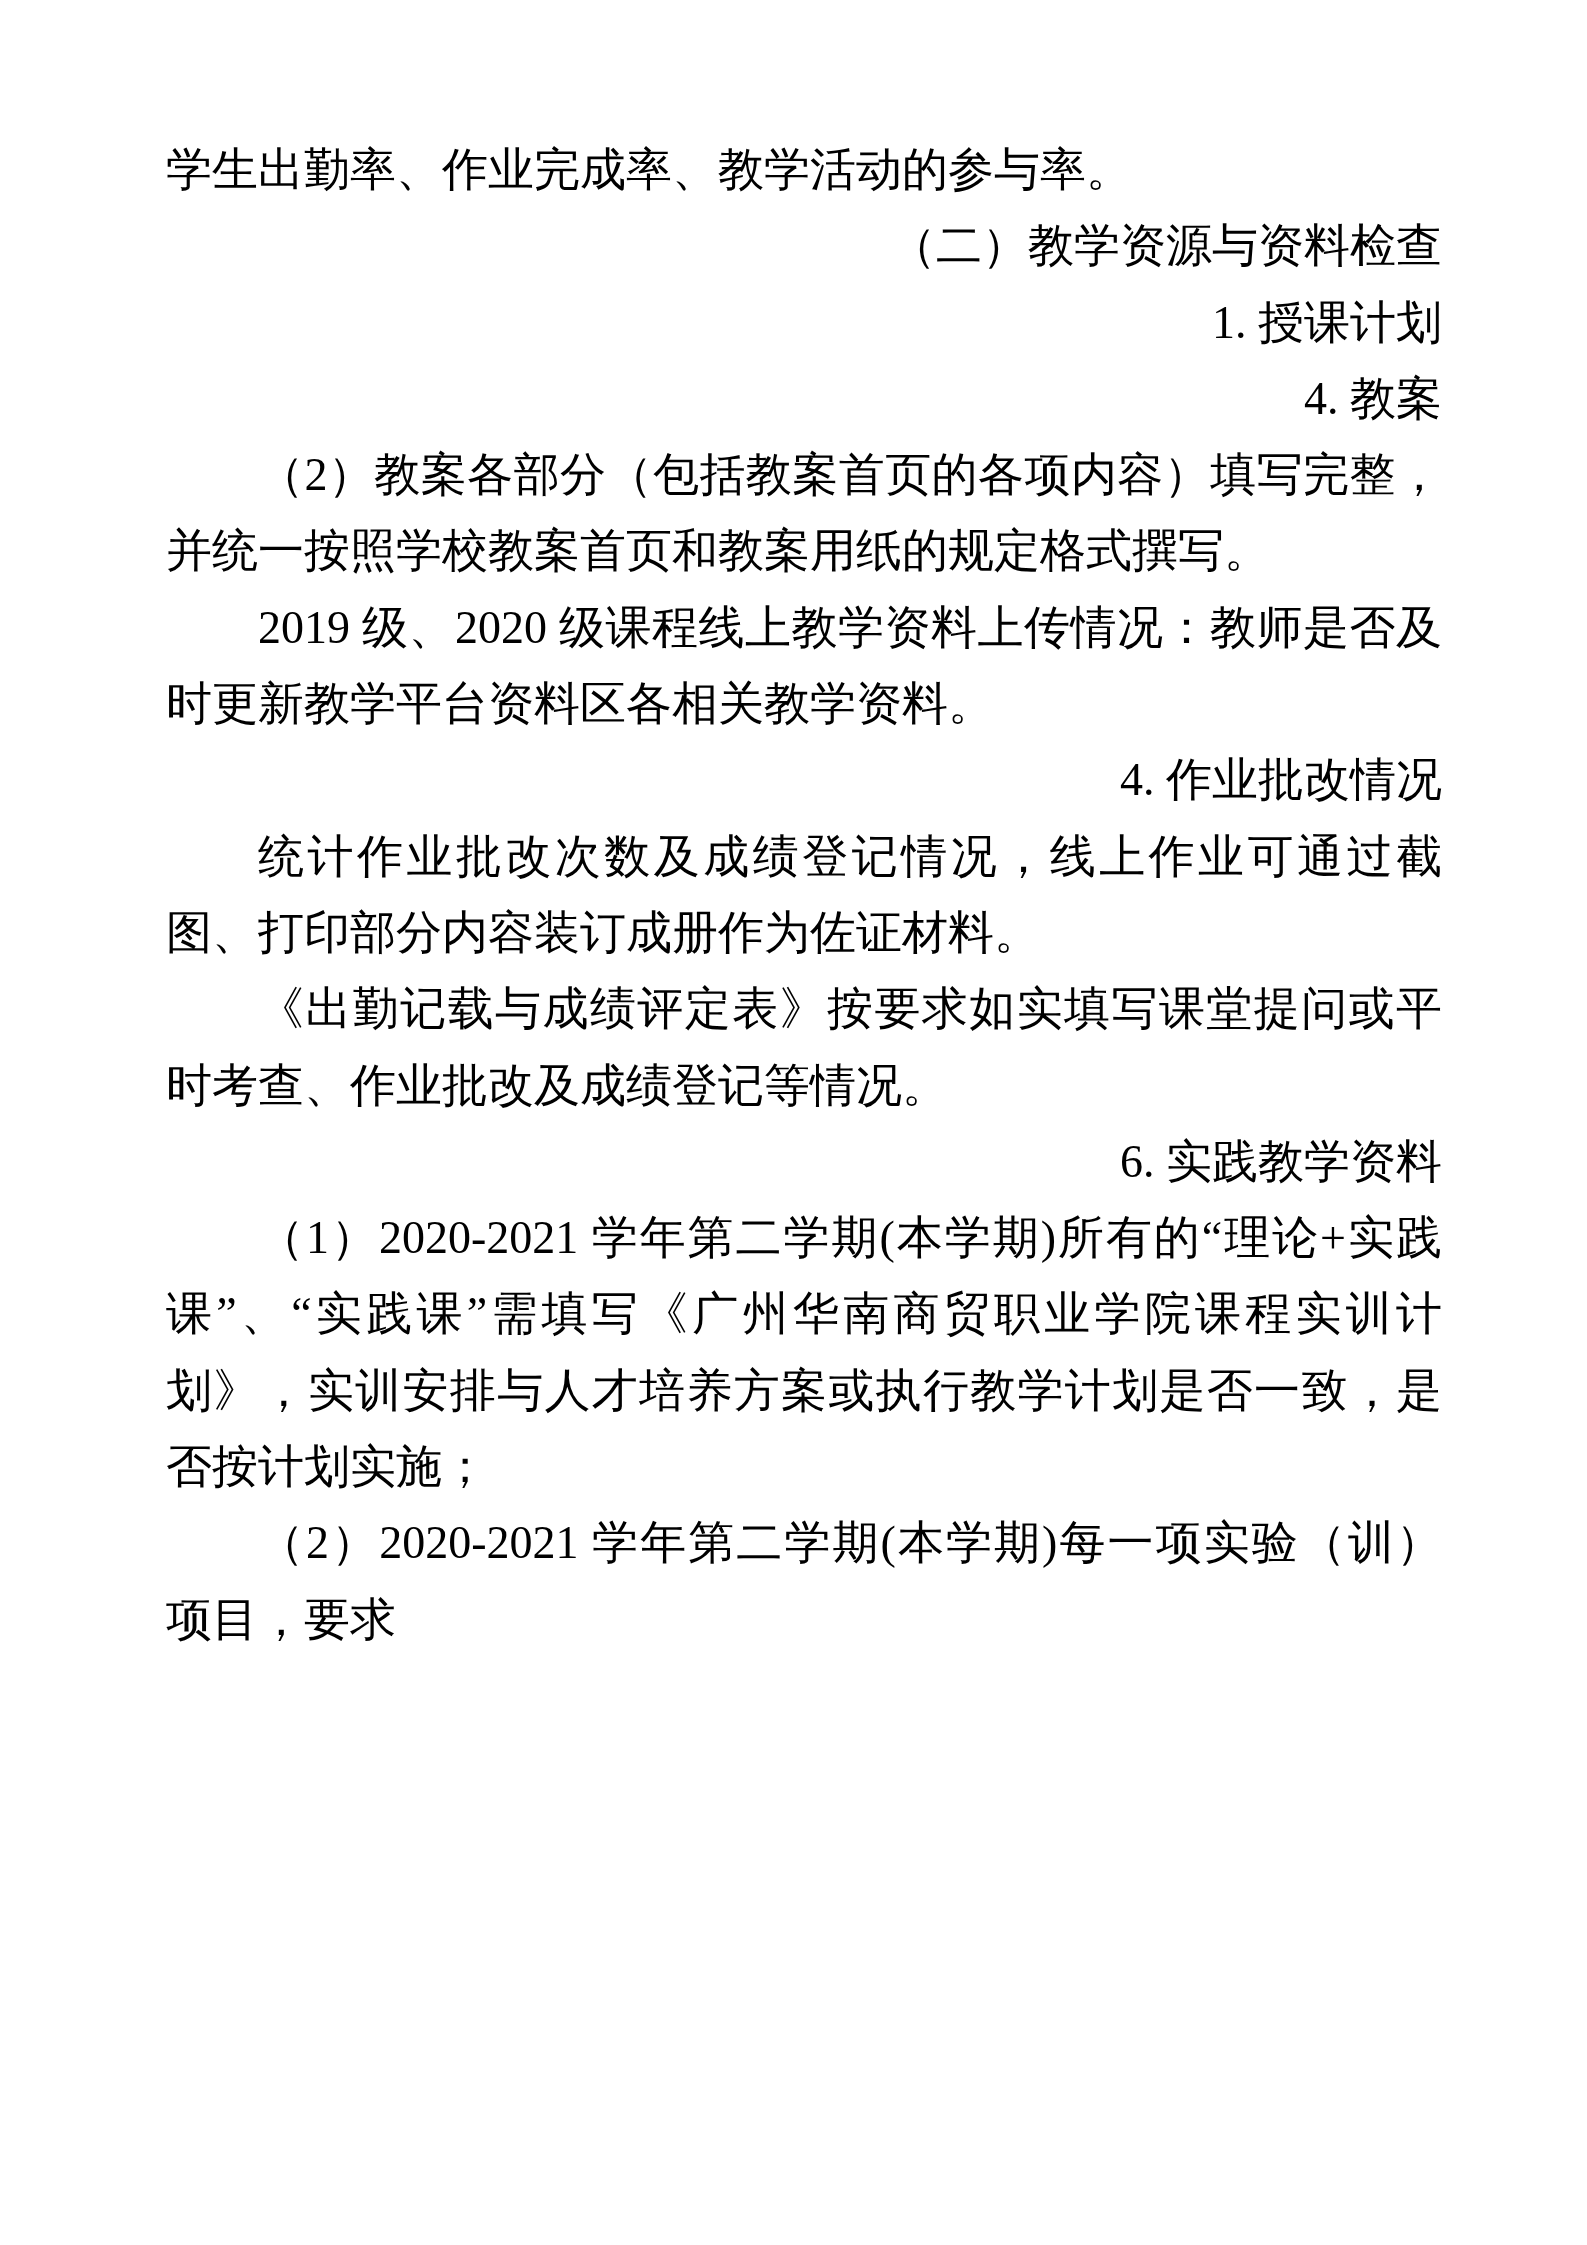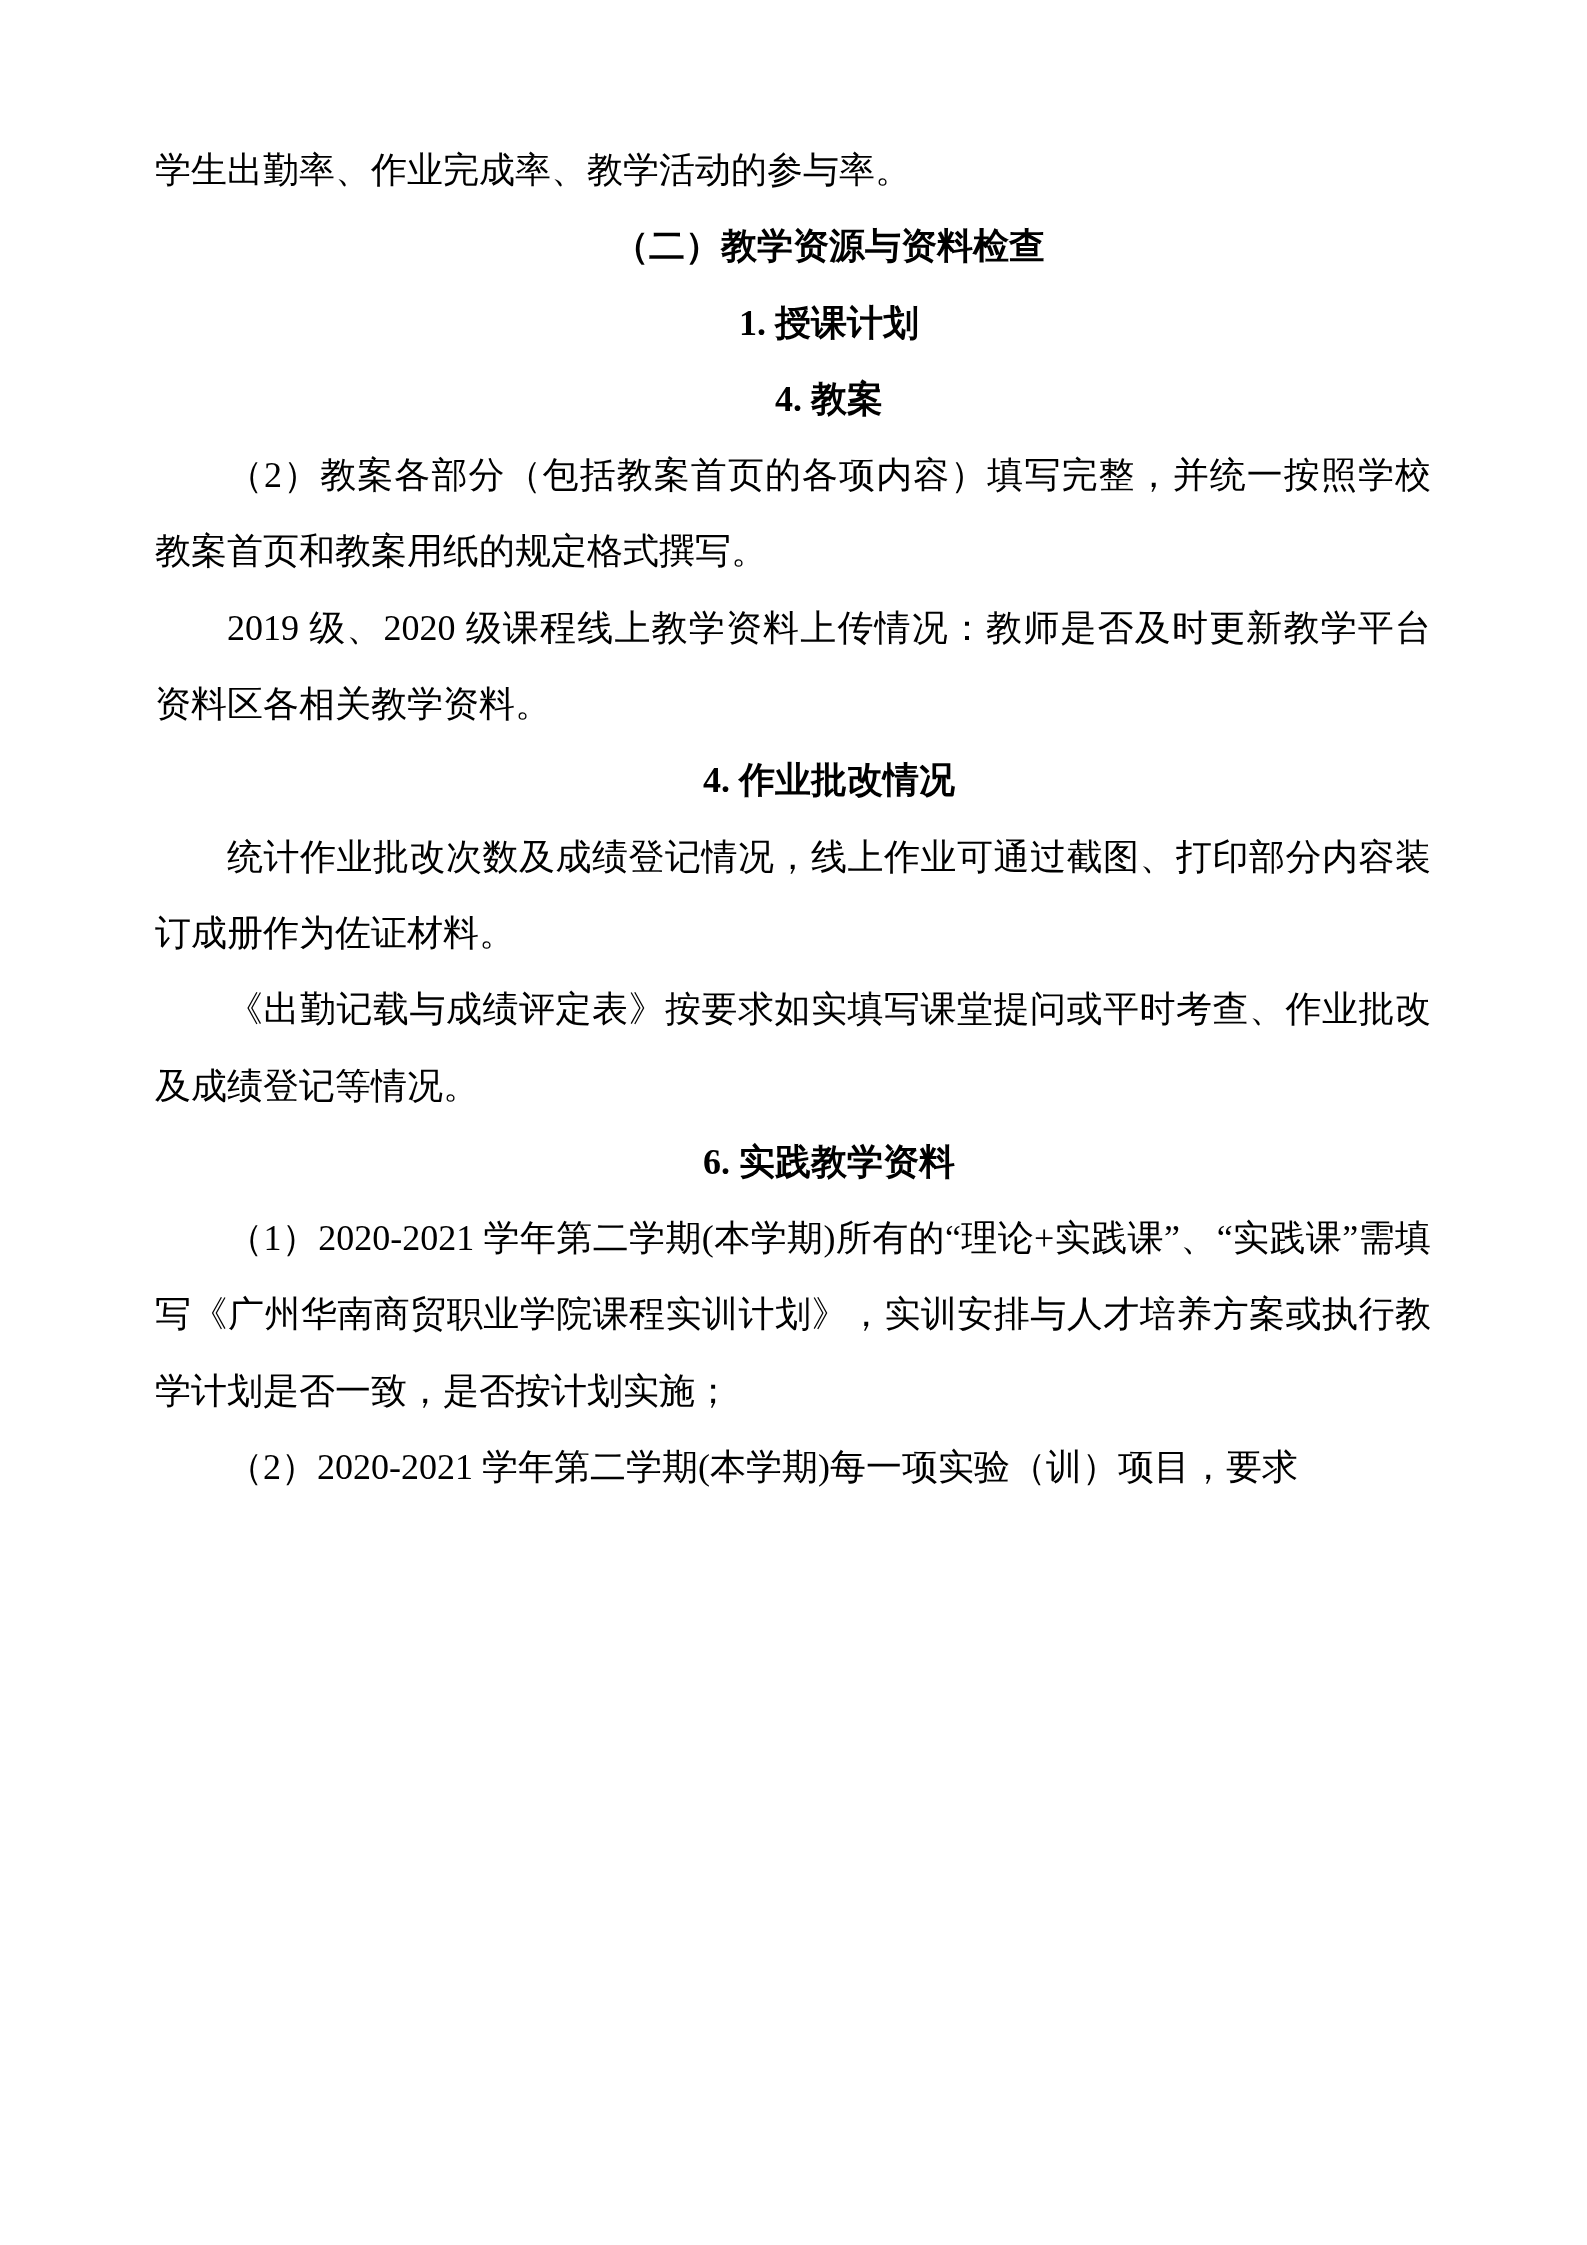--- a/index.html
+++ b/index.html
@@ -10,44 +10,44 @@
   }
   .page {
     position: relative;
     width: 1587px;
     height: 2245px;
     background: #ffffff;
     overflow: hidden;
   }
   .content {
     position: absolute;
-    left: 155px;
+    left: 166px;
     top: 132px;
     width: 1276px;
     font-family: "Liberation Serif", "DejaVu Serif", serif;
-    font-size: 36px;
+    font-size: 46px;
     line-height: 76.3px;
     color: #000000;
     text-align: justify;
   }
   .para {
     margin: 0;
     padding: 0;
     text-indent: 2em;
     word-break: break-all;
   }
   .para.no-indent {
     text-indent: 0;
   }
   .heading {
     margin: 0;
     padding: 0;
     text-indent: 2em;
-    font-weight: bold;
-    text-align: center;
+    font-weight: normal;
+    text-align: right;
   }
 </style>
 </head>
 <body>
 
 <div class="page">
   <div class="content">
     <p class="para no-indent">学生出勤率、作业完成率、教学活动的参与率。</p>
     <p class="heading">（二）教学资源与资料检查</p>
     <p class="heading">1. 授课计划</p>

